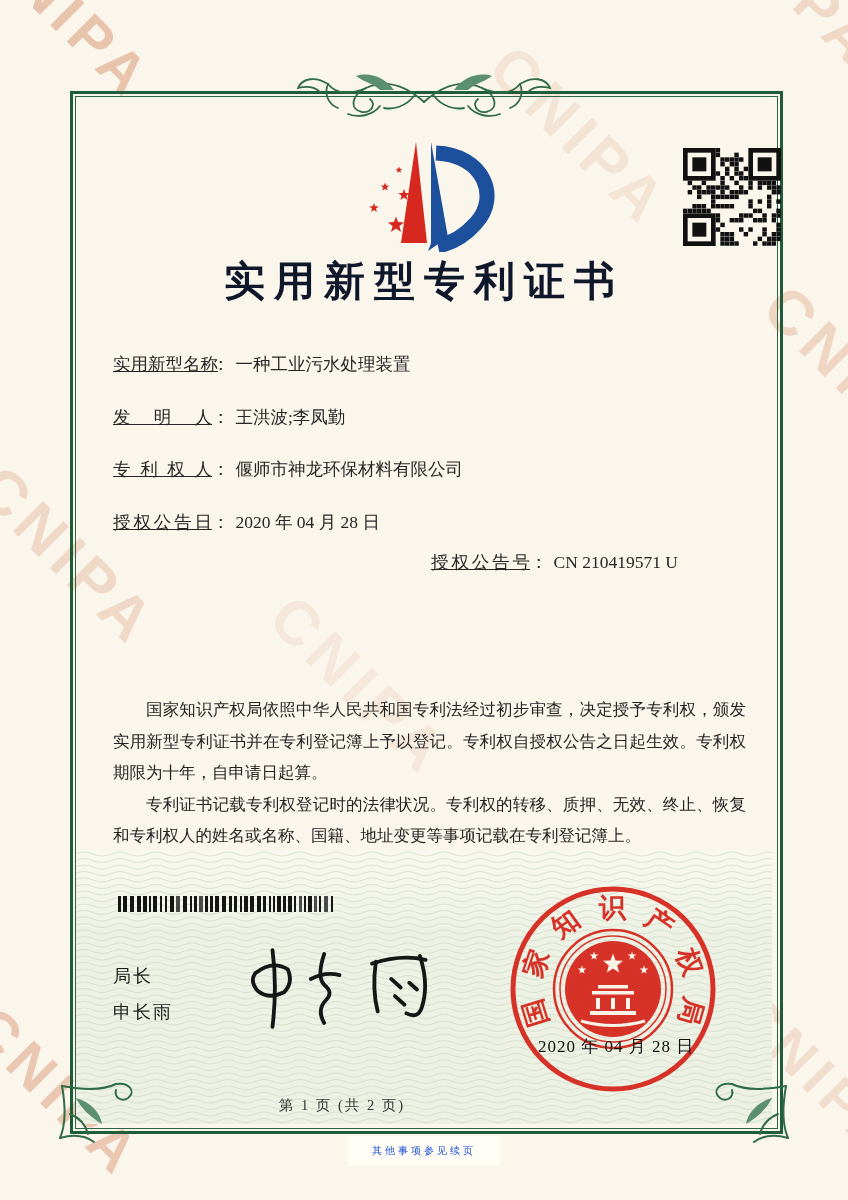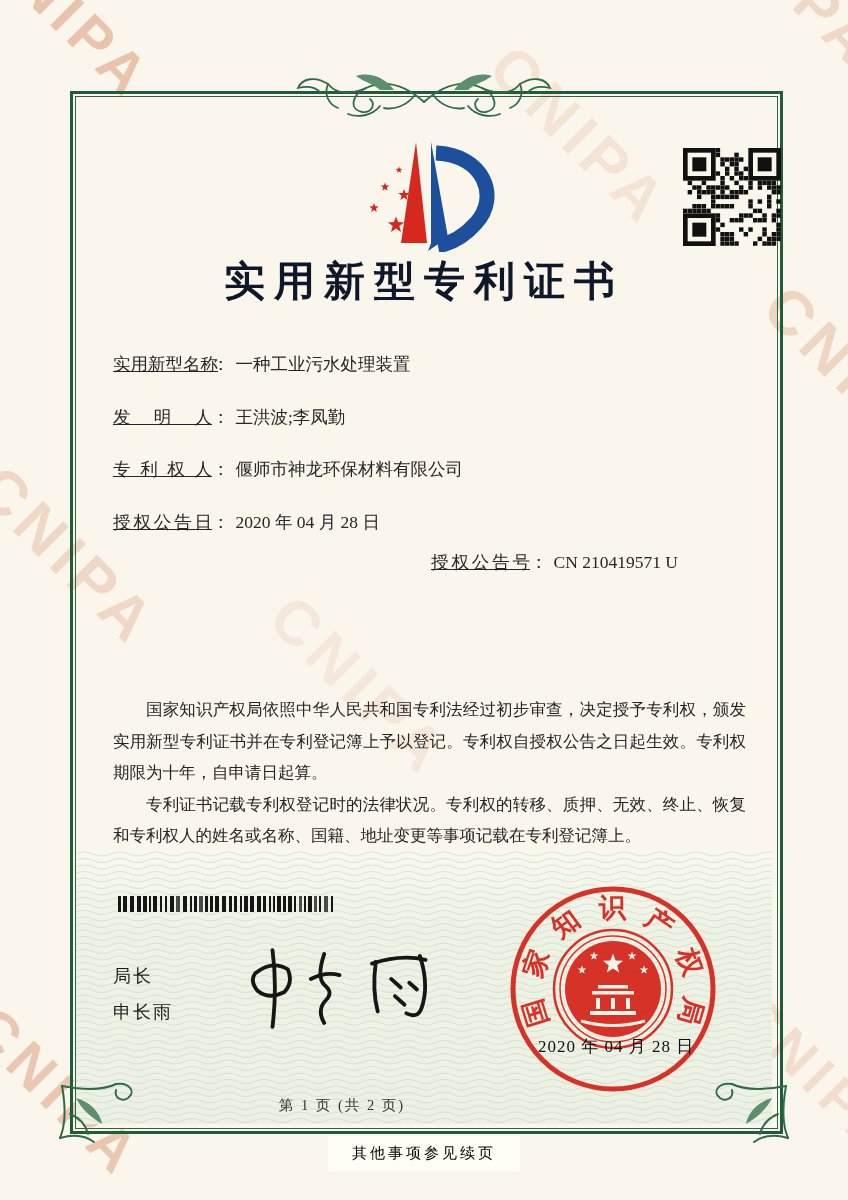--- a/index.html
+++ b/index.html
@@ -40,21 +40,21 @@
   #sig{position:absolute;left:240px;top:936px;}
   
   #seal{position:absolute;left:508px;top:884px;opacity:.95;}
   .seal-date{position:absolute;left:518px;top:1035px;width:196px;text-align:center;
              font-size:17px;color:#101010;letter-spacing:1px;z-index:5;}
   
   .pageinfo{position:absolute;left:0;top:1096px;width:684px;text-align:center;
             font-size:14.5px;letter-spacing:2px;color:#333;}
   .footer-note{position:absolute;left:0;top:1136px;width:848px;text-align:center;}
   .footer-note span{display:inline-block;background:#fffdf6;padding:8px 24px;
-                    font-size:15px;letter-spacing:3px;color:#000000;}
+                    font-size:10px;letter-spacing:3px;color:#1d4ed8;}
   
   #orn-top{position:absolute;left:294px;top:66px;}
   .corner{position:absolute;top:1080px;}
   #corner-left{left:56px;}
   #corner-right{left:692px;transform:scaleX(-1);}
 </style>
 </head>
 <body>
 
 <div class="page">

